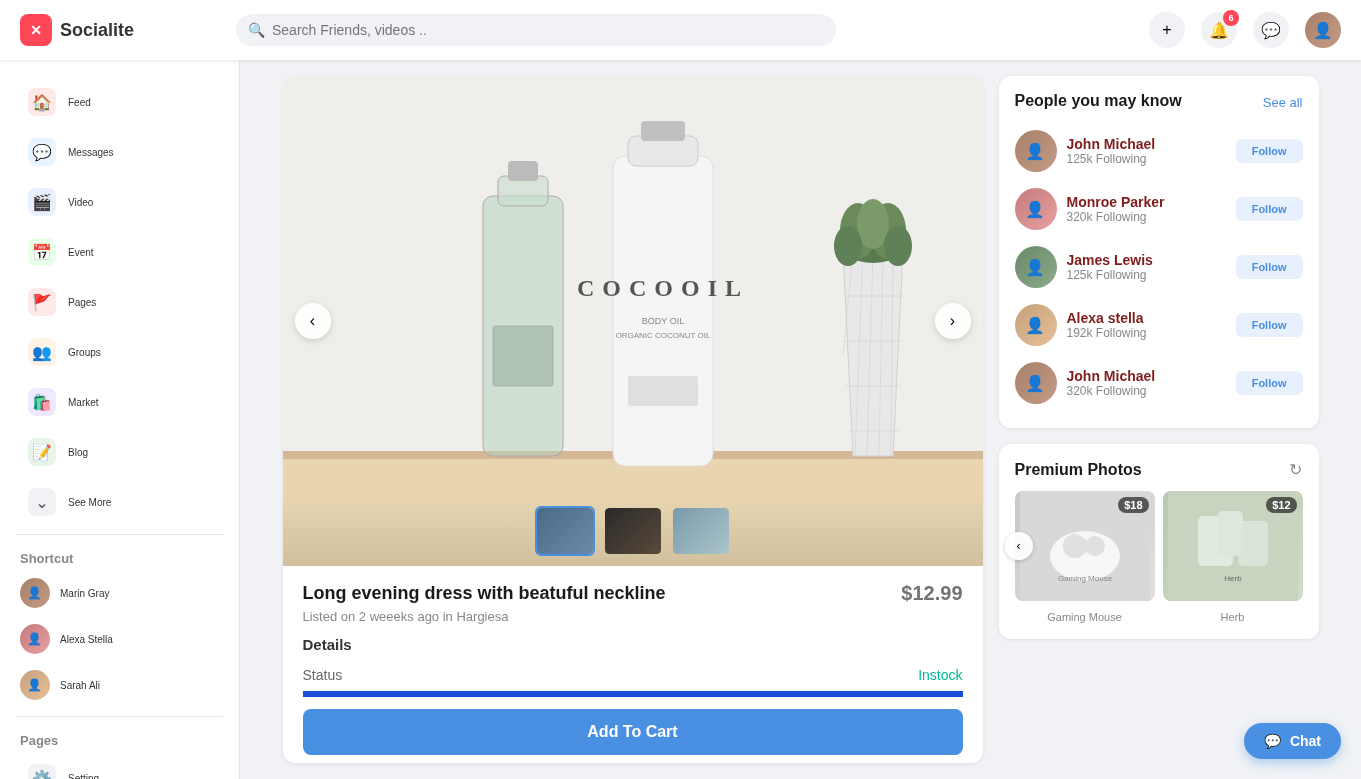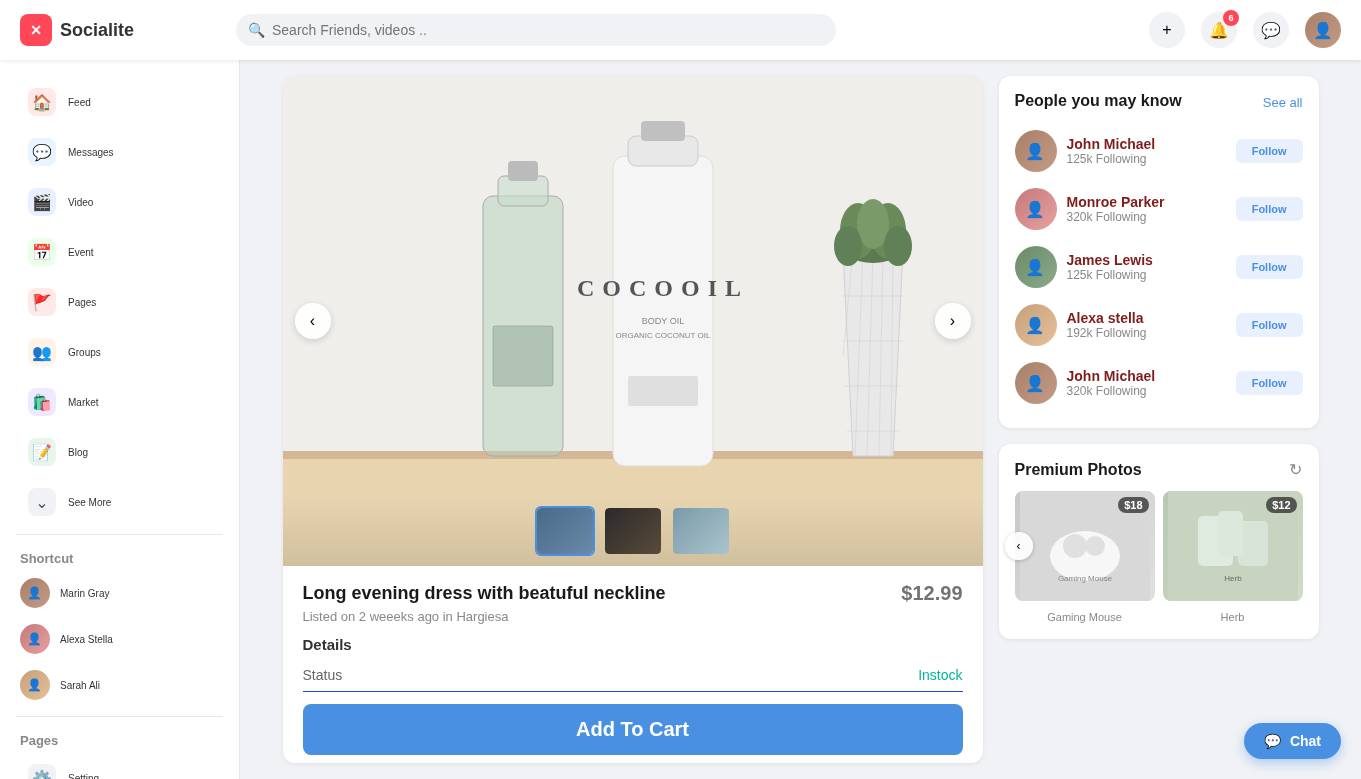--- a/index.html
+++ b/index.html
@@ -49,24 +49,24 @@
     .carousel-thumbs { display: flex; gap: 8px; justify-content: center; padding: 10px; position: absolute; bottom: 0; left: 0; right: 0; background: linear-gradient(to top, rgba(0,0,0,0.1), transparent); }
     .thumb { width: 60px; height: 50px; border-radius: 6px; overflow: hidden; cursor: pointer; border: 2px solid transparent; }
     .thumb.active { border-color: #4a90e2; }
 
     .product-info { padding: 16px 20px; }
     .product-title-price { display: flex; align-items: center; justify-content: space-between; margin-bottom: 4px; }
     .product-title { font-size: 18px; font-weight: 600; color: #1a1a1a; }
     .product-price { font-size: 20px; font-weight: 700; color: #737373; }
     .product-meta { font-size: 13px; color: #888; margin-bottom: 12px; }
     .product-details-label { font-size: 15px; font-weight: 600; color: #333; margin-bottom: 6px; }
-    .product-status-row { display: flex; align-items: center; justify-content: space-between; padding: 8px 0; border-bottom: 1px solid #1d4ed8; }
+    .product-status-row { display: flex; align-items: center; justify-content: space-between; padding: 8px 0; border-bottom: 6px solid #1d4ed8; }
     .status-label { font-size: 14px; color: #666; }
     .status-value { font-size: 14px; color: #00b894; font-weight: 500; }
-    .add-to-cart-btn { width: 100%; padding: 14px; background: #4a90e2; color: white; border: none; border-radius: 8px; font-size: 20px; font-weight: 600; cursor: pointer; margin-top: 12px; }
+    .add-to-cart-btn { width: 100%; padding: 14px; background: #4a90e2; color: white; border: none; border-radius: 8px; font-size: 16px; font-weight: 600; cursor: pointer; margin-top: 12px; }
 
     
     .right-panel { width: 320px; flex-shrink: 0; display: flex; flex-direction: column; gap: 16px; }
 
     
     .widget { background: #fff; border-radius: 12px; padding: 16px; box-shadow: 0 1px 4px rgba(0,0,0,0.08); }
     .widget-header { display: flex; align-items: flex-end; justify-content: space-between; margin-bottom: 12px; }
     .widget-title { font-size: 16px; font-weight: 700; color: #1a1a1a; }
     .see-all { font-size: 13px; color: #4a90e2; cursor: pointer; font-weight: 500; }
     .person-item { display: flex; align-items: center; gap: 10px; padding: 8px 0; }

